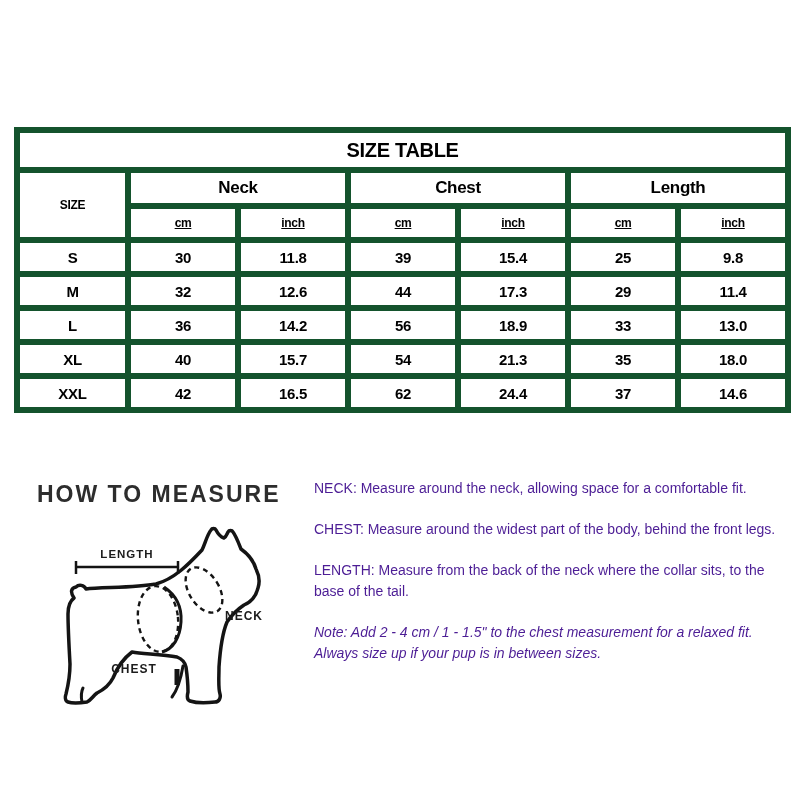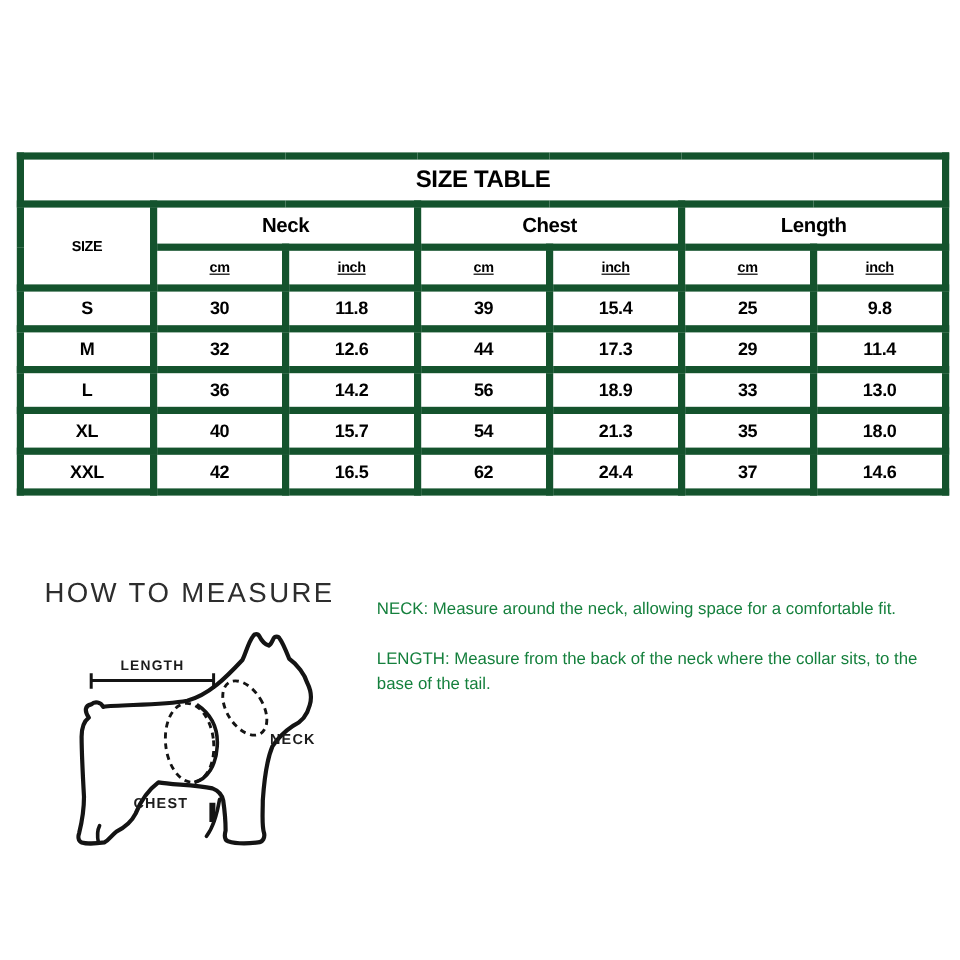--- a/index.html
+++ b/index.html
@@ -53,44 +53,44 @@
     height: 34px;
     font-size: 15px;
   }
 
   
   .htm-heading {
     position: absolute;
     left: 37px;
     top: 481px;
     font-size: 23px;
-    font-weight: 400;
+    font-weight: 700;
     letter-spacing: 2px;
     color: #2d2d2d;
   }
   .dog-svg {
     position: absolute;
     left: 40px;
     top: 518px;
     width: 240px;
     height: 200px;
   }
   .dog-svg text {
     font-family: "Liberation Sans", sans-serif;
     font-weight: 700;
     fill: #1c1c1c;
   }
   .instructions {
     position: absolute;
     left: 314px;
-    top: 497px;
+    top: 478px;
     width: 474px;
     font-size: 14px;
     line-height: 21px;
-    color: #15803d;
+    color: #4c1d95;
   }
   .instructions p { margin-bottom: 20px; }
   .instructions p.note { font-style: italic; }
 </style>
 </head>
 <body>
 
 <div class="table-wrap">
   <table class="size-table">
     <colgroup>
@@ -224,14 +224,16 @@
     <line x1="138" y1="43" x2="138" y2="56"></line>
   </g>
 
   <text x="87" y="40" text-anchor="middle" font-size="11.5" letter-spacing="1">LENGTH</text>
   <text x="185" y="102" text-anchor="start" font-size="12" letter-spacing="1">NECK</text>
   <text x="94" y="155" text-anchor="middle" font-size="12" letter-spacing="1">CHEST</text>
 </svg>
 
 <div class="instructions">
   <p>NECK: Measure around the neck, allowing space for a comfortable fit.</p>
+  <p>CHEST: Measure around the widest part of the body, behind the front legs.</p>
   <p>LENGTH: Measure from the back of the neck where the collar sits, to the base of the tail.</p>
+  <p class="note">Note: Add 2 - 4 cm / 1 - 1.5" to the chest measurement for a relaxed fit. Always size up if your pup is in between sizes.</p>
 </div>
 
 </body></html>

